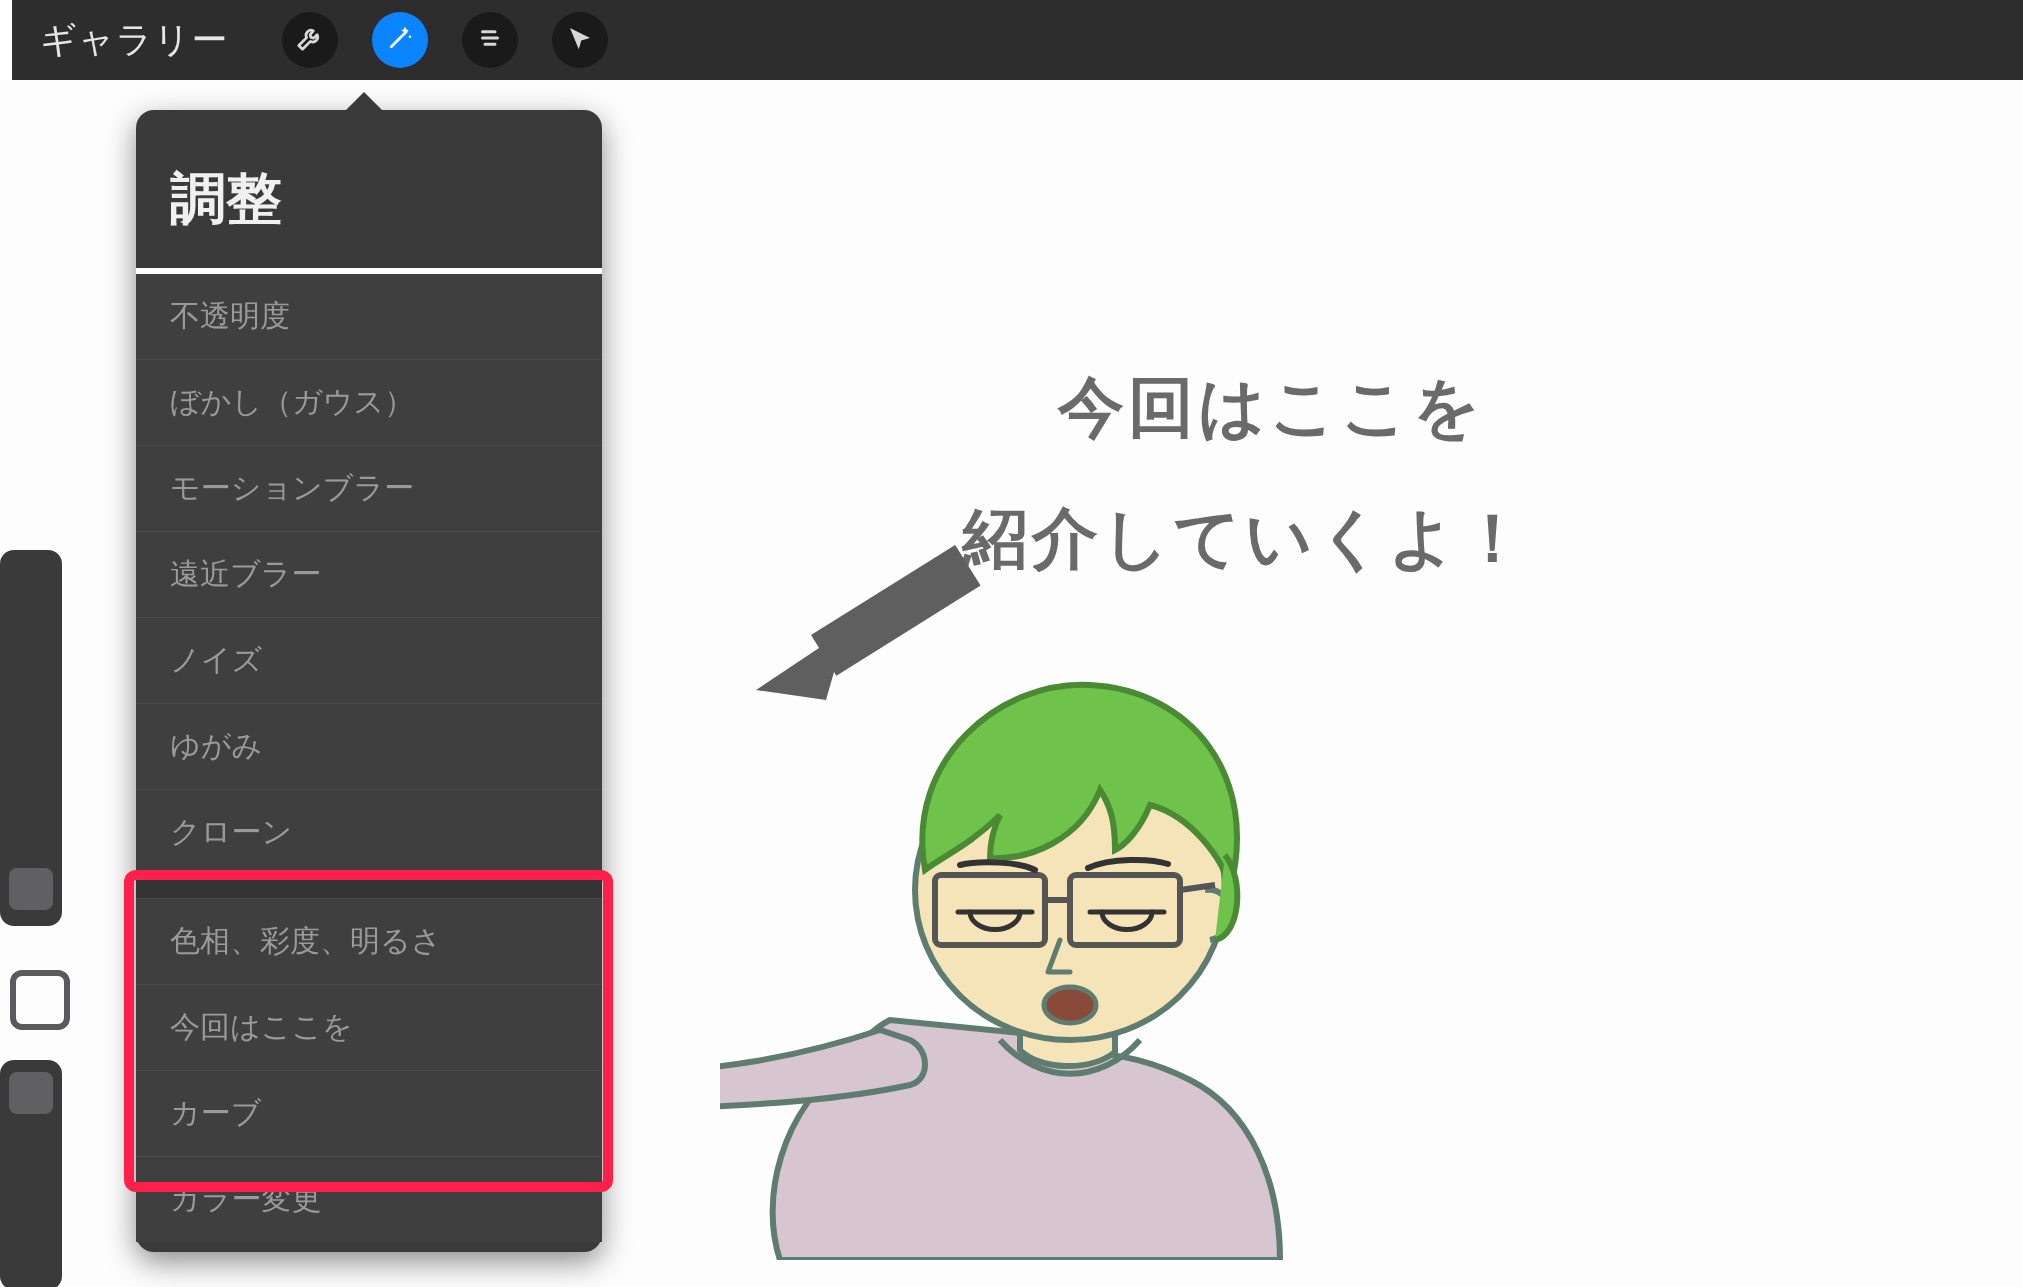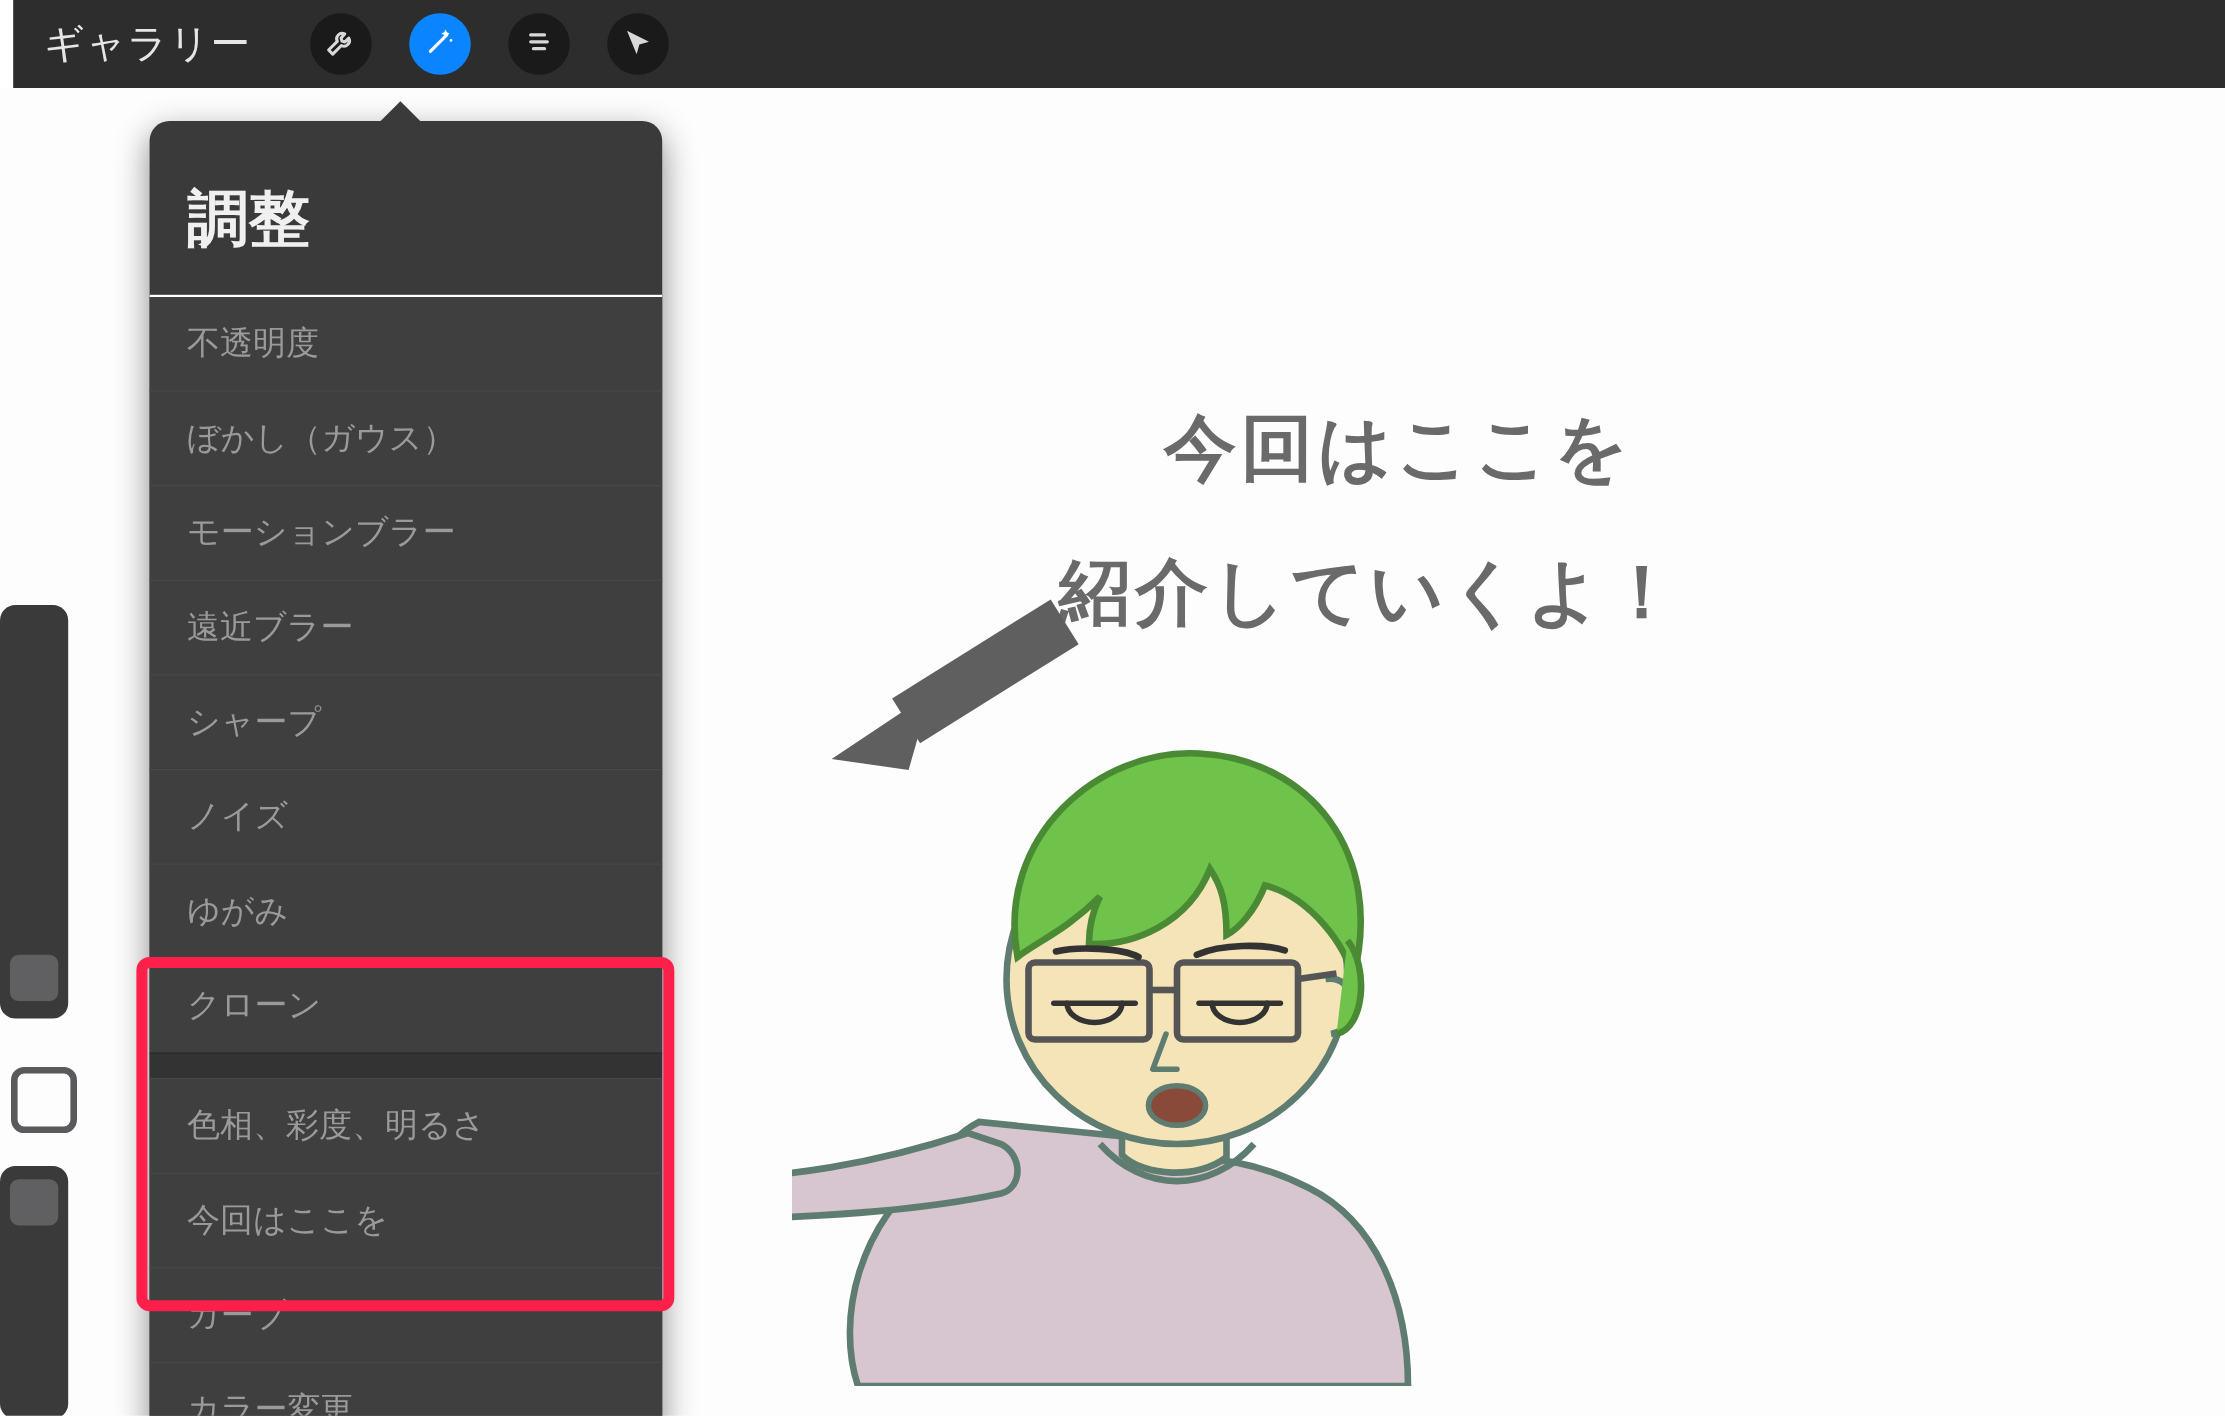--- a/index.html
+++ b/index.html
@@ -86,21 +86,21 @@
   }
   .dd-item{
     color:#9a9a9a;
     font-size:30px;
     padding: 22px 0 22px 34px;
     border-top:1px solid #4a4a4b;
     background:#3f3f40;
     cursor:pointer;
   }
   .dd-list .dd-item:first-child{
-    border-top:2px solid #ffffff;
+    border-top:6px solid #ffffff;
   }
   .dd-gap{
     height: 22px;
     background:#333334;
     border-top:1px solid #2a2a2b;
   }
 
   
   .highlight-box{
     position:absolute;
@@ -245,21 +245,20 @@
   <div class="thumb"></div>
 </div>
 
 <div class="dropdown">
   <div class="dropdown-title">調整</div>
   <div class="dd-list">
     <div class="dd-item">不透明度</div>
     <div class="dd-item">ぼかし（ガウス）</div>
     <div class="dd-item">モーションブラー</div>
     <div class="dd-item">遠近ブラー</div>
-    <div class="dd-item">シャープ</div>
     <div class="dd-item">ノイズ</div>
     <div class="dd-item">ゆがみ</div>
     <div class="dd-item">クローン</div>
     <div class="dd-gap"></div>
     <div class="dd-item">色相、彩度、明るさ</div>
     <div class="dd-item">今回はここを</div>
     <div class="dd-item">カーブ</div>
     <div class="dd-item">カラー変更</div>
   </div>
 </div>

